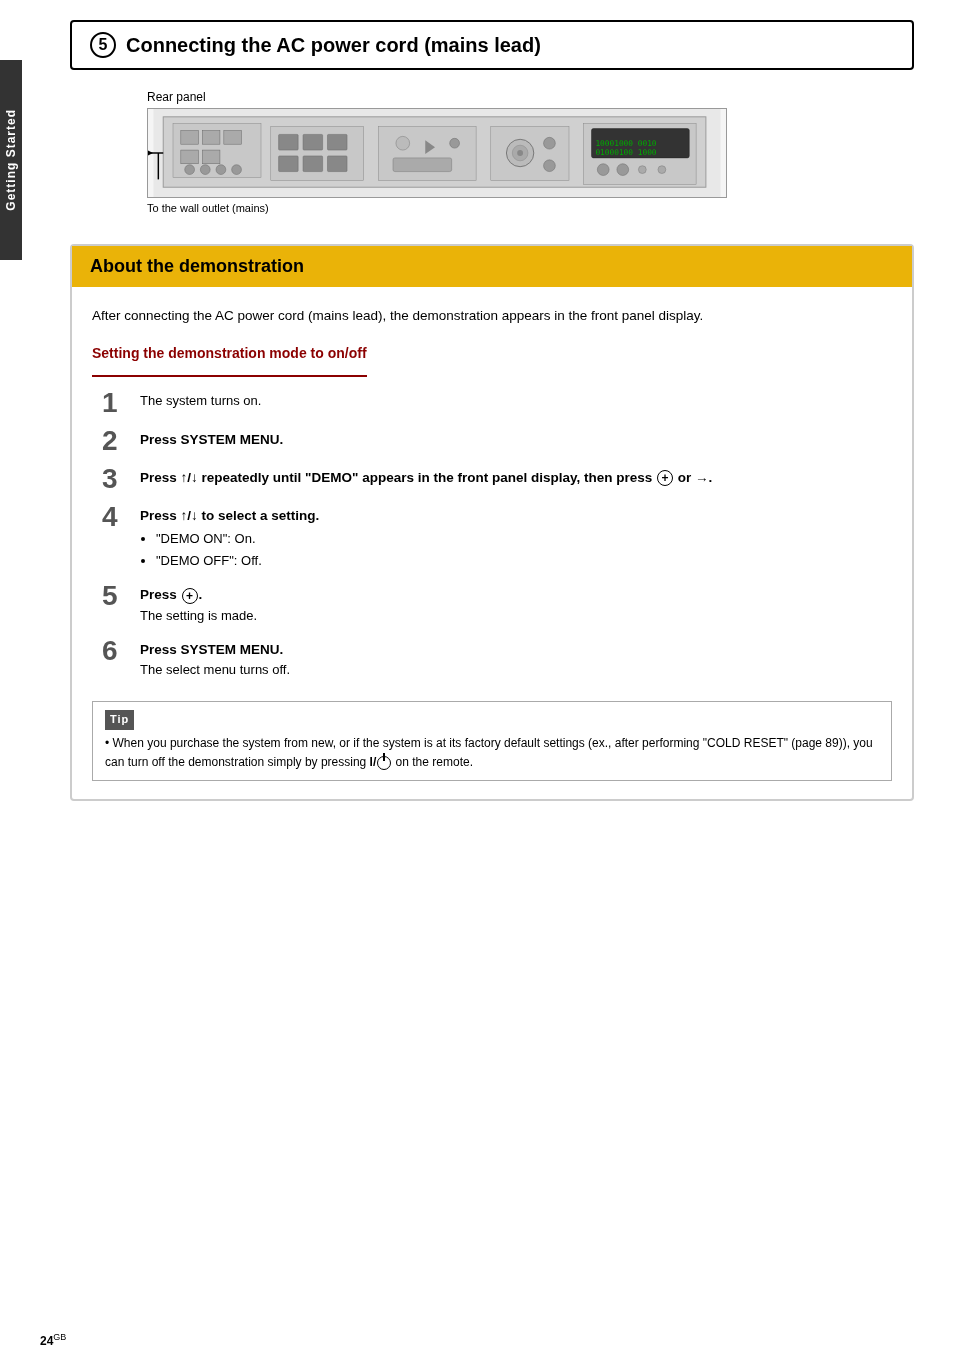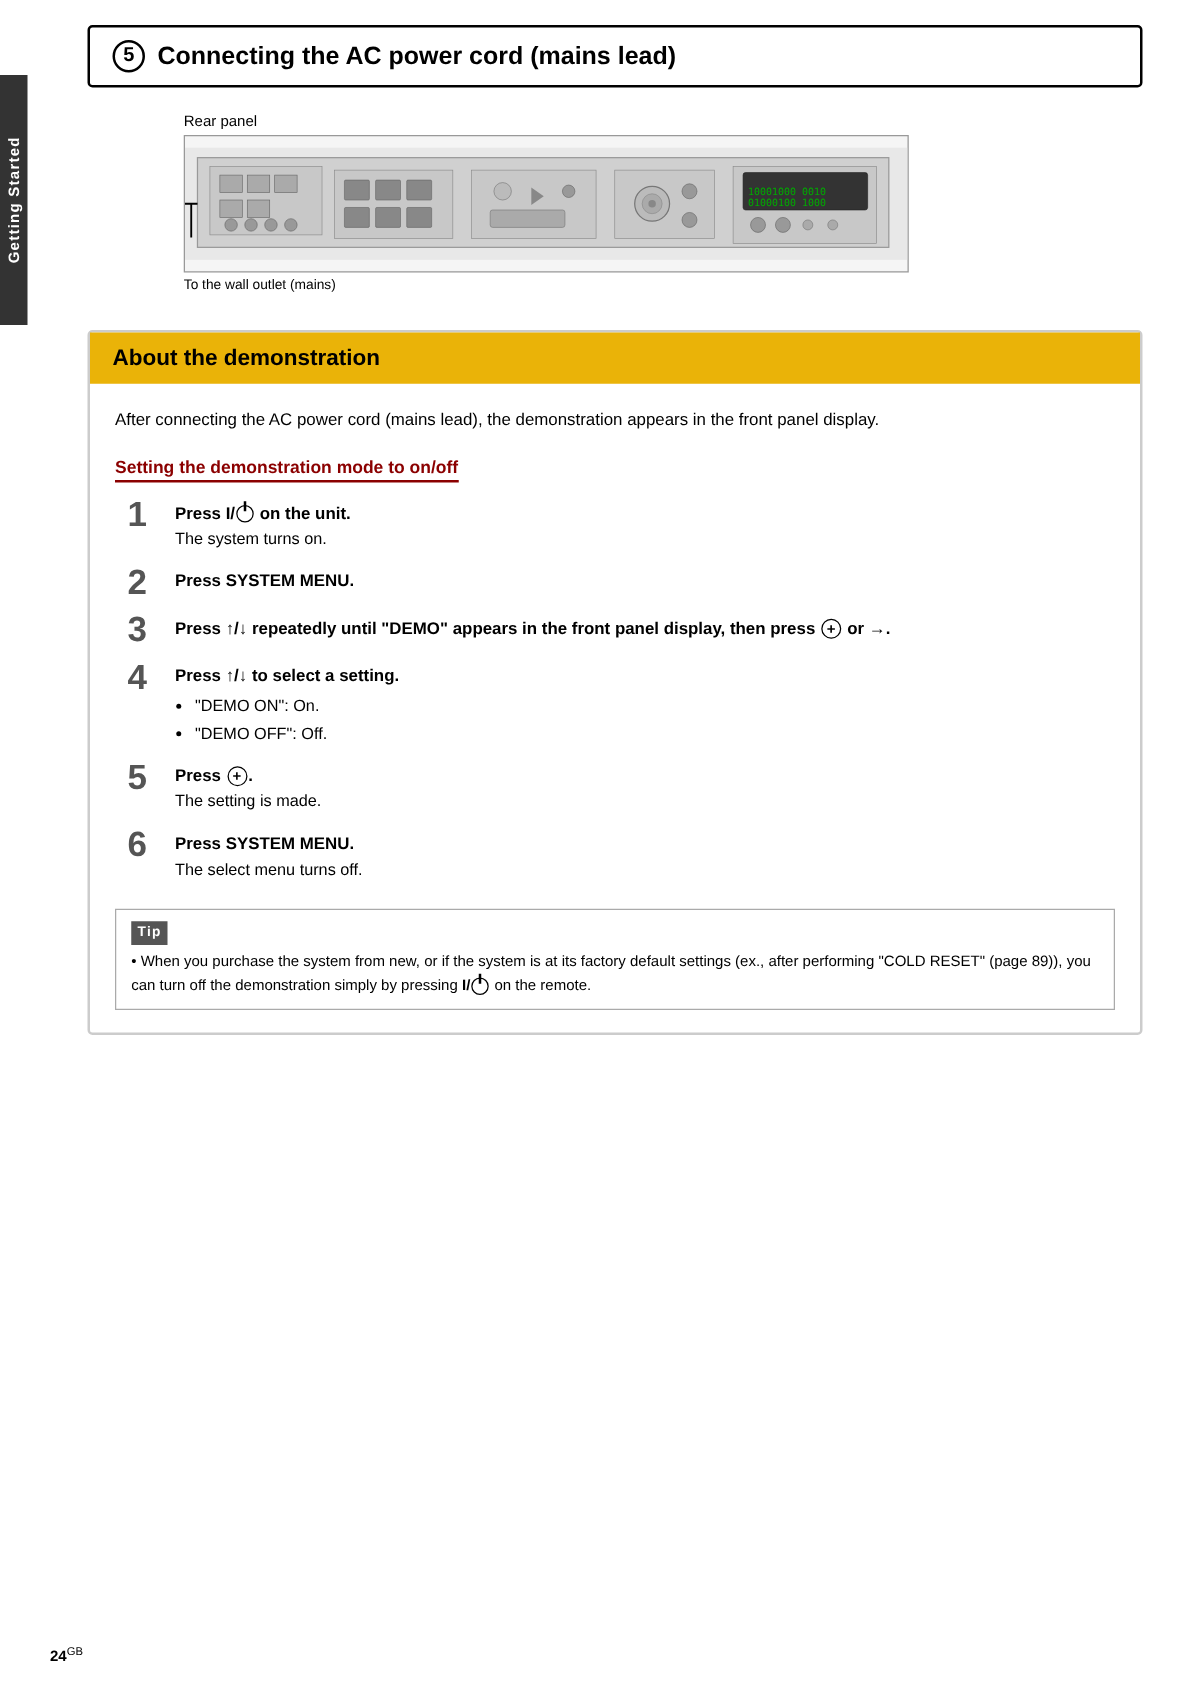--- a/index.html
+++ b/index.html
@@ -82,21 +82,21 @@
       padding-left: 17px;
     }
     .diagram-label {
       font-size: 12px;
       margin-bottom: 4px;
     }
     .diagram-box {
       border: 1px solid #999;
       background: #f5f5f5;
       width: 580px;
-      height: 110px;
+      height: 90px;
       position: relative;
       overflow: hidden;
     }
     
     .rear-panel-svg {
       width: 100%;
       height: 100%;
     }
     .wall-outlet-label {
       font-size: 11px;
@@ -128,21 +128,21 @@
       line-height: 1.6;
       margin-bottom: 18px;
     }
 
     
     .subsection-heading {
       font-size: 14px;
       font-weight: bold;
       color: #8B0000;
       border-bottom: 2px solid #8B0000;
-      padding-bottom: 3px;
+      padding-bottom: 14px;
       margin-bottom: 14px;
       display: inline-block;
     }
 
     
     .steps-container {
       margin-left: 10px;
     }
     .step {
       display: flex;
@@ -195,21 +195,21 @@
       font-weight: bold;
       padding: 1px 5px;
       display: inline-block;
       margin-bottom: 4px;
       letter-spacing: 1px;
     }
 
     
     .page-num {
       position: absolute;
-      bottom: 20px;
+      bottom: 4px;
       left: 40px;
       font-size: 12px;
       font-weight: bold;
     }
     .page-num sup {
       font-size: 9px;
       font-weight: normal;
     }
 
     
@@ -339,21 +339,20 @@
     <div class="demo-section-body">
       <p class="demo-intro">After connecting the AC power cord (mains lead), the demonstration appears in the front panel display.</p>
 
       <div class="subsection-heading">Setting the demonstration mode to on/off</div>
 
       <div class="steps-container">
 
         <div class="step">
           <div class="step-num">1</div>
           <div class="step-content">
-            <div class="step-main">Press <strong>I/</strong><span class="power-icon"></span> <strong>on the unit.</strong></div>
             <div class="step-sub">The system turns on.</div>
           </div>
         </div>
 
         <div class="step">
           <div class="step-num">2</div>
           <div class="step-content">
             <div class="step-main">Press <strong>SYSTEM MENU.</strong></div>
           </div>
         </div>

